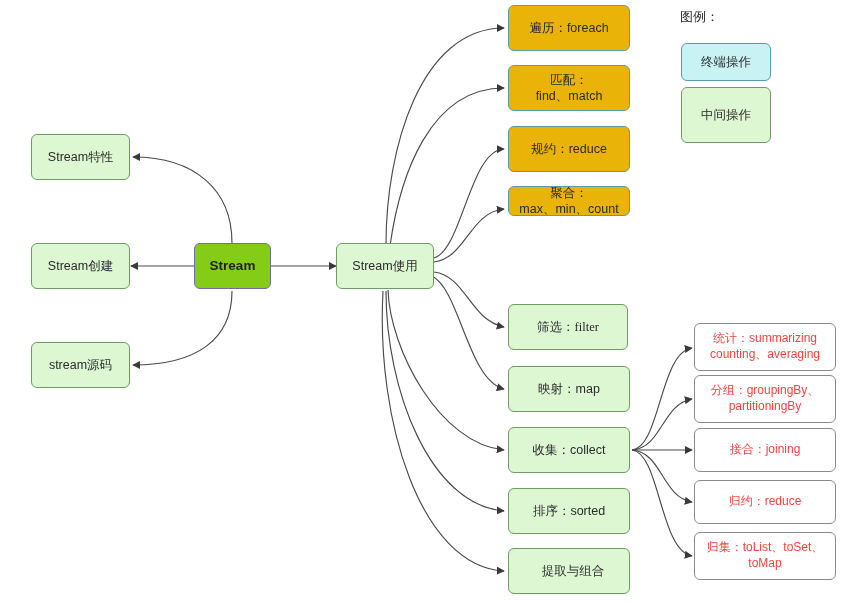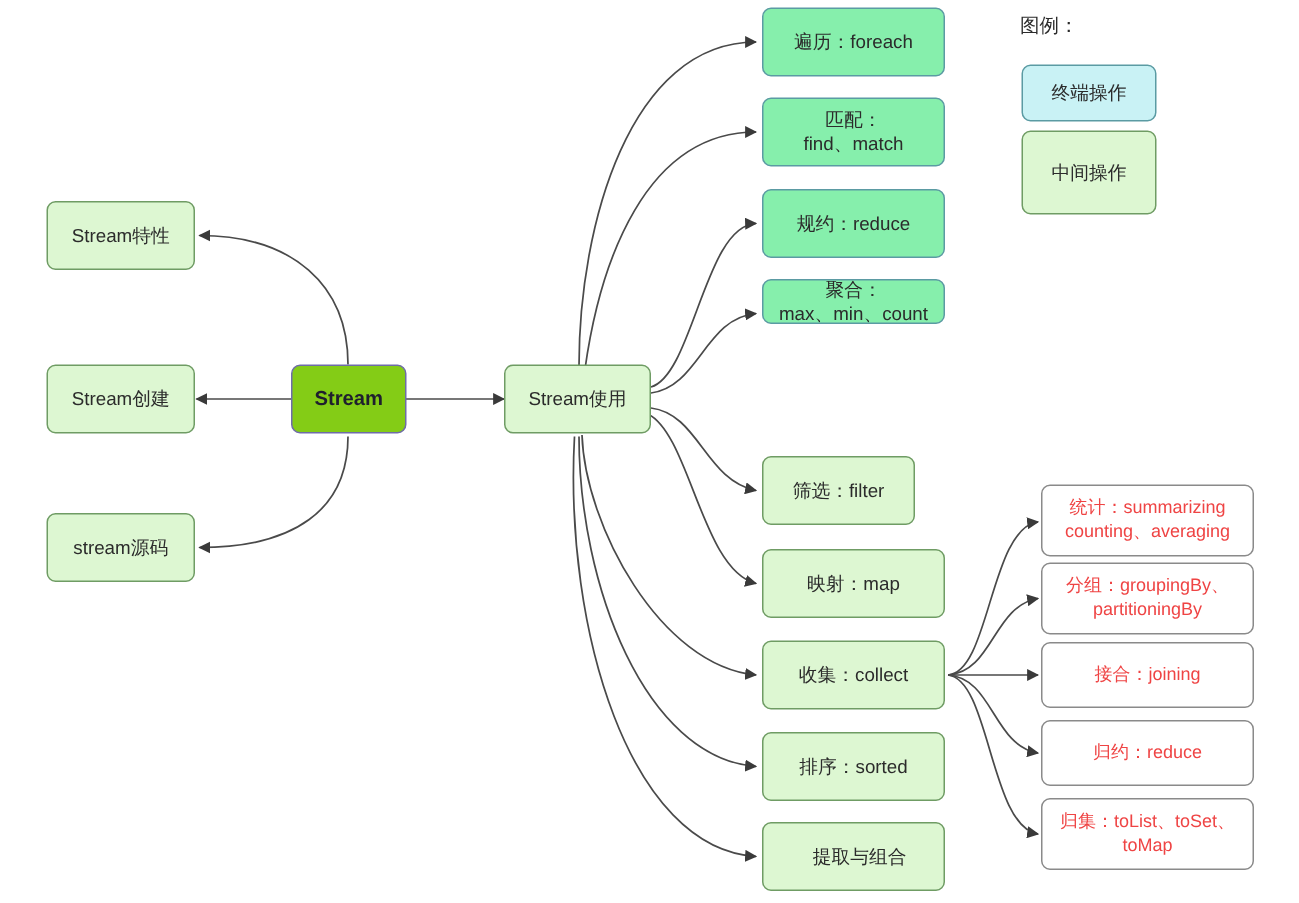--- a/index.html
+++ b/index.html
@@ -38,21 +38,21 @@
     line-height: 1.32;
     color: #2b2b2b;
     padding: 2px 4px;
     white-space: pre-line;
   }
   .node.green {
     background: #ddf7d2;
     border-color: #6f9c64;
   }
   .node.blue {
-    background: #86efac;
+    background: #eab308;
     border-color: #5b9ba3;
   }
   .node.purple {
     background: #84cc16;
     border-color: #6f6ca8;
     font-weight: bold;
     font-size: 13.5px;
     color: #1f1f2e;
   }
   .node.plain {
@@ -124,21 +124,21 @@
 
   <div class="node green" style="left:336px; top:243px; width:98px; height:46px;">Stream使用</div>
 
   <div class="node blue" style="left:508px; top:5px; width:122px; height:46px;">遍历：foreach</div>
   <div class="node blue" style="left:508px; top:65px; width:122px; height:46px;">匹配：
 find、match</div>
   <div class="node blue" style="left:508px; top:126px; width:122px; height:46px;">规约：reduce</div>
   <div class="node blue" style="left:508px; top:186px; width:122px; height:30px;">聚合：
 max、min、count</div>
 
-  <div class="node green" style="left:508px; top:304px; width:102px; height:46px;">筛选：filter</div>
+  <div class="node green" style="left:508px; top:304px; width:120px; height:46px;font-family:Liberation Serif, serif;">筛选：filter</div>
   <div class="node green" style="left:508px; top:366px; width:122px; height:46px;">映射：map</div>
   <div class="node green" style="left:508px; top:427px; width:122px; height:46px;">收集：collect</div>
   <div class="node green" style="left:508px; top:488px; width:122px; height:46px;">排序：sorted</div>
   <div class="node green" style="left:508px; top:548px; width:122px; height:46px;padding-left:12px;">提取与组合</div>
 
   <div class="node plain" style="left:694px; top:323px; width:142px; height:48px;">统计：summarizing
 counting、averaging</div>
   <div class="node plain" style="left:694px; top:375px; width:142px; height:48px;">分组：groupingBy、
 partitioningBy</div>
   <div class="node plain" style="left:694px; top:428px; width:142px; height:44px;">接合：joining</div>

